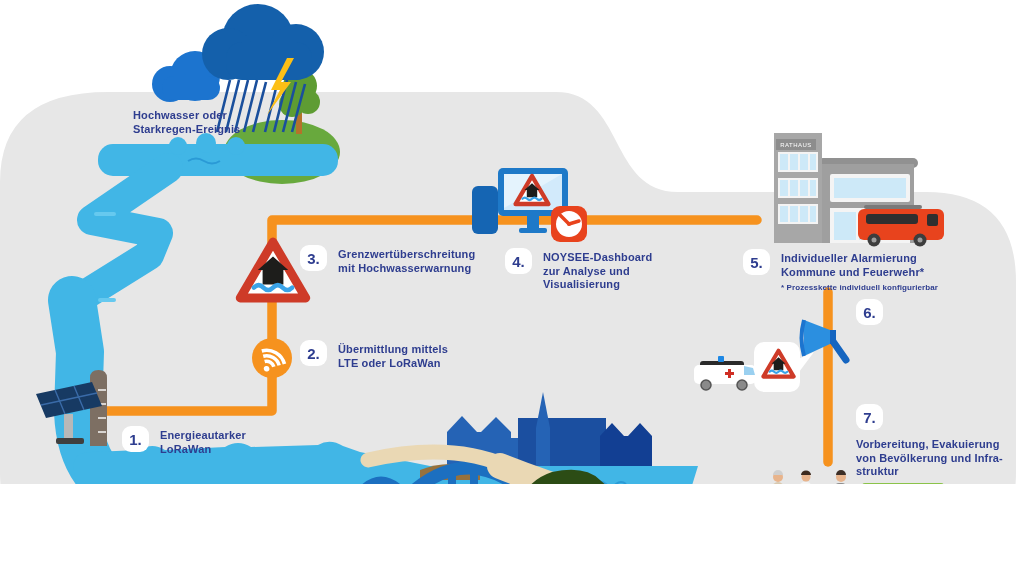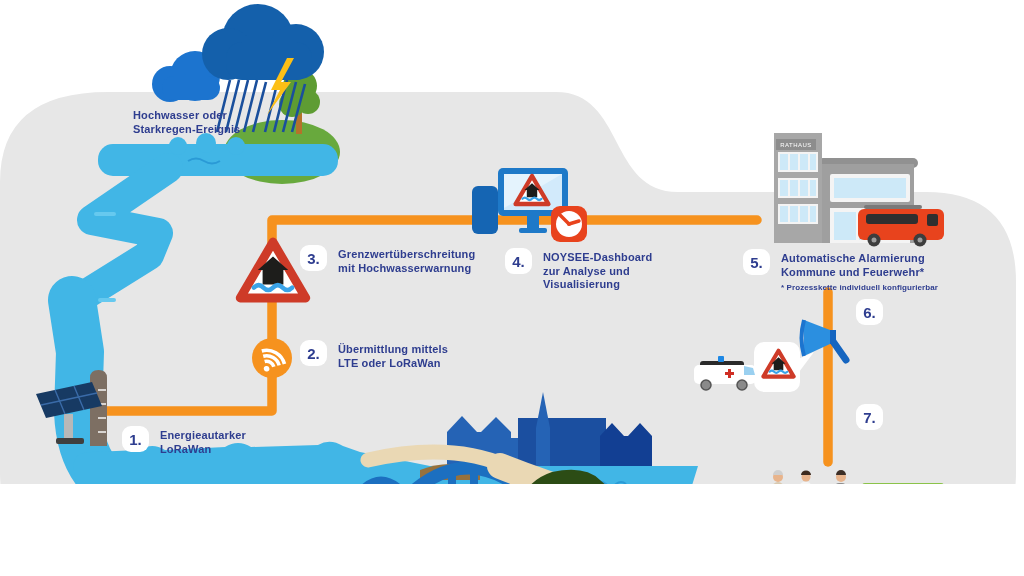--- a/index.html
+++ b/index.html
@@ -288,27 +288,30 @@
 <div class="step s4">
   <div class="num">4.</div>
   <div class="txt">NOYSEE-Dashboard
 zur Analyse und
 Visualisierung</div>
 </div>
 
 <div class="step s5">
   <div class="num">5.</div>
   <div>
-    <div class="txt">Automatische Alarmierung
+    <div class="txt">Individueller Alarmierung
 Kommune und Feuerwehr*</div>
     <div class="footnote">* Prozesskette individuell konfigurierbar</div>
   </div>
 </div>
 
 <div class="step col s6">
   <div class="num">6.</div>
 </div>
 
 <div class="step col s7">
   <div class="num">7.</div>
+  <div class="txt">Vorbereitung, Evakuierung
+von Bevölkerung und Infra-
+struktur</div>
 </div>
 
 </div>
 
 </body></html>

